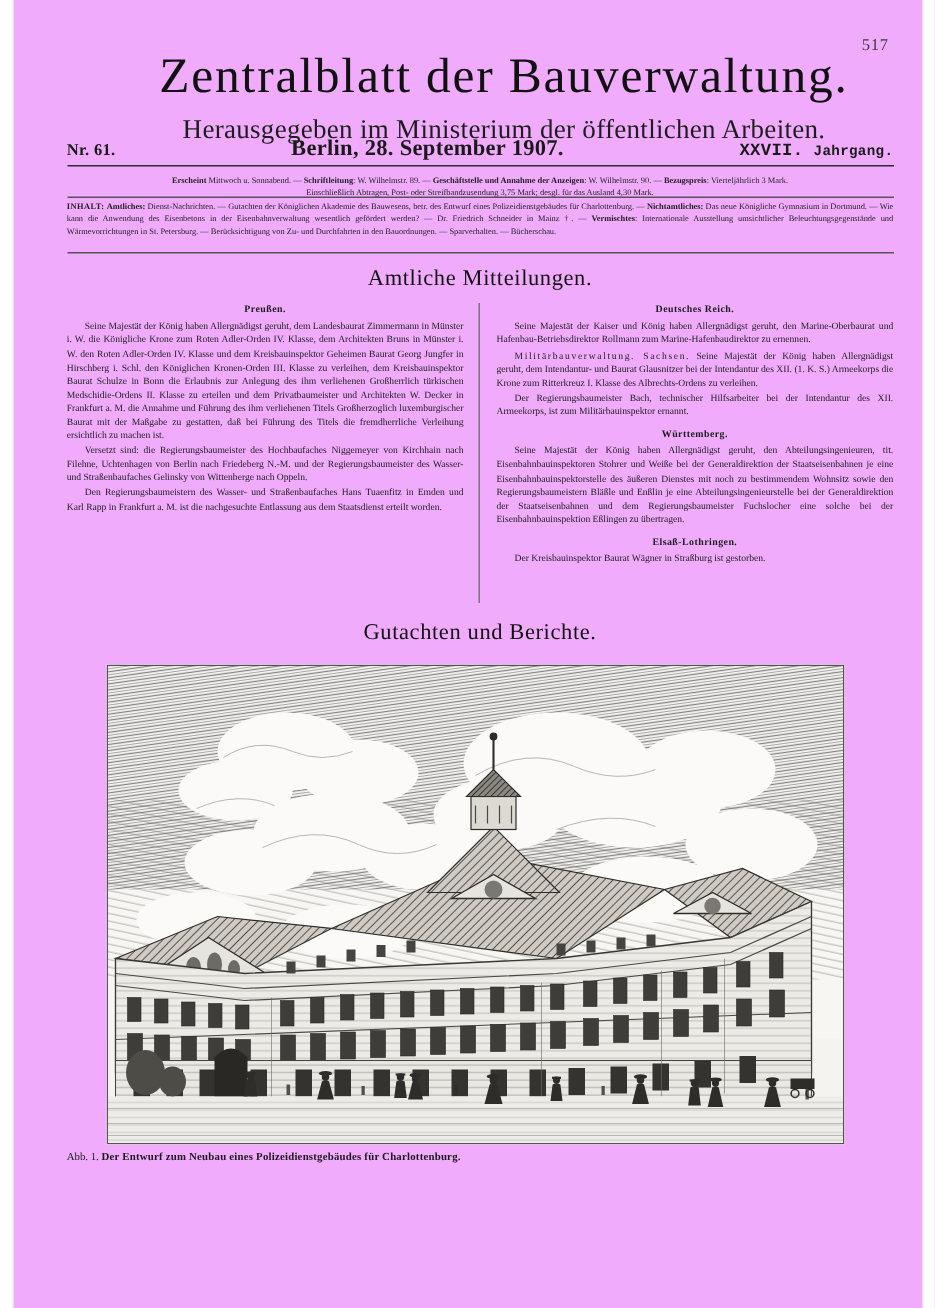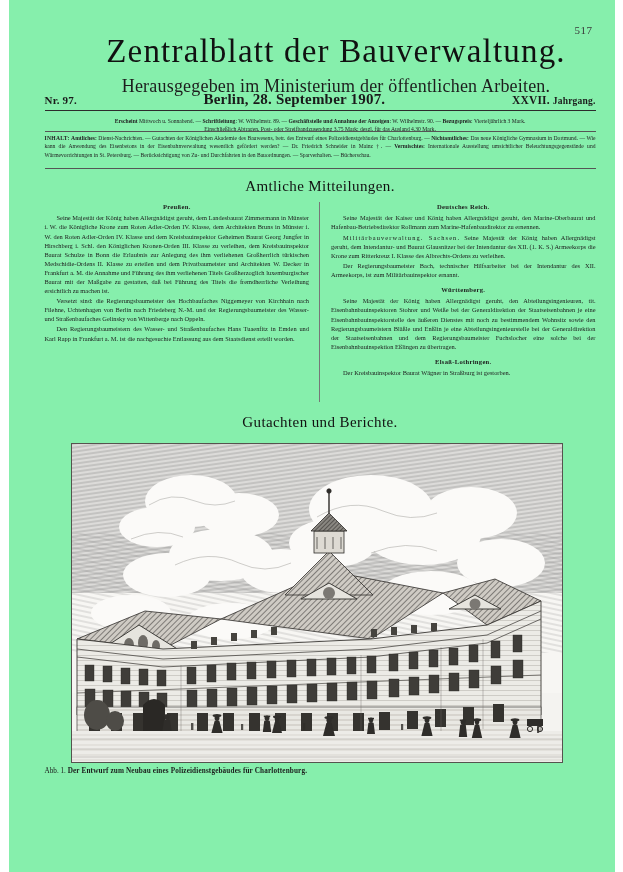--- a/index.html
+++ b/index.html
@@ -9,21 +9,21 @@
   }
   body {
     font-family: "Liberation Serif", "DejaVu Serif", serif;
     color: #1a1a1a;
   }
   #page {
     position: relative;
     width: 606px;
     height: 872px;
     margin: 0 auto;
-    background: #86efac;
+    background: #f0abfc;
     overflow: hidden;
   }
   
   .folio {
     position: absolute;
     top: 24px;
     right: 22px;
     font-size: 11px;
     letter-spacing: 0.5px;
     color: #3a3a3a;
@@ -59,20 +59,21 @@
     display: flex;
     justify-content: space-between;
     align-items: baseline;
     font-weight: bold;
     font-size: 11px;
   }
   .issue-number { letter-spacing: 0.2px; }
   .issue-place  { font-size: 15px; letter-spacing: 0.2px; }
   .issue-volume {
     letter-spacing: 0.2px;
+    font-family: Liberation Mono, monospace;
   }
   .issue-volume .vol-roman { font-size: 11.5px; }
   .issue-volume .vol-word  { font-size: 9.5px; }
 
   .rule {
     position: absolute;
     left: 36px;
     width: 551px;
     border-top: 1px solid #2c2c2c;
   }
@@ -186,21 +187,21 @@
 <div id="page">
 
   <div class="folio">517</div>
 
   <div class="masthead">
     <div class="journal-title">Zentralblatt der Bauverwaltung.</div>
     <div class="journal-subtitle">Herausgegeben im Ministerium der öffentlichen Arbeiten.</div>
   </div>
 
   <div class="issue-line">
-    <span class="issue-number">Nr. 97.</span>
+    <span class="issue-number">Nr. 61.</span>
     <span class="issue-place">Berlin, 28. September 1907.</span>
     <span class="issue-volume">
       <span class="vol-roman">XXVII.</span>
       <span class="vol-word">Jahrgang.</span>
     </span>
   </div>
 
   <div class="rule" style="top:110px;"></div>
 
   <div class="imprint">

